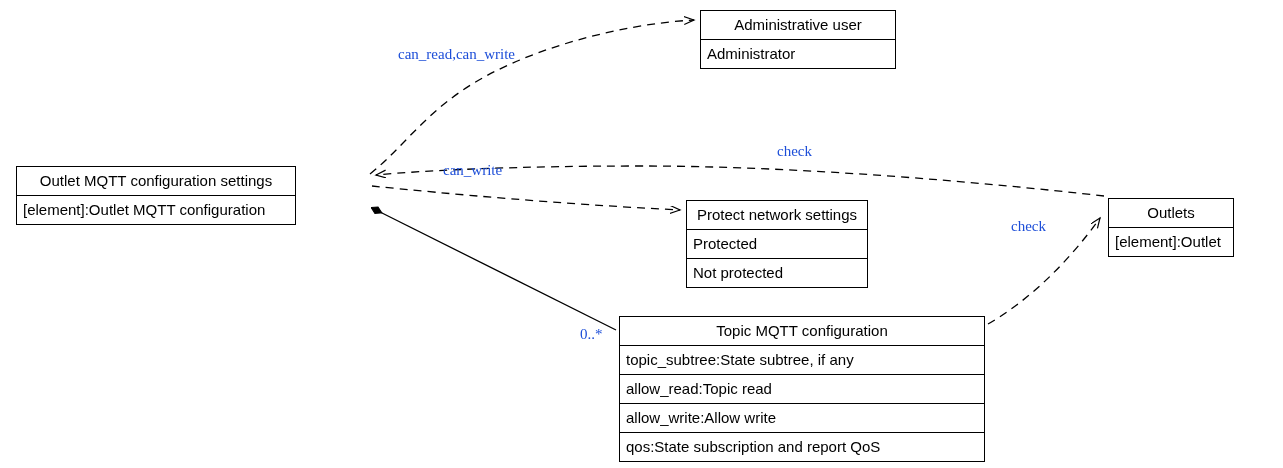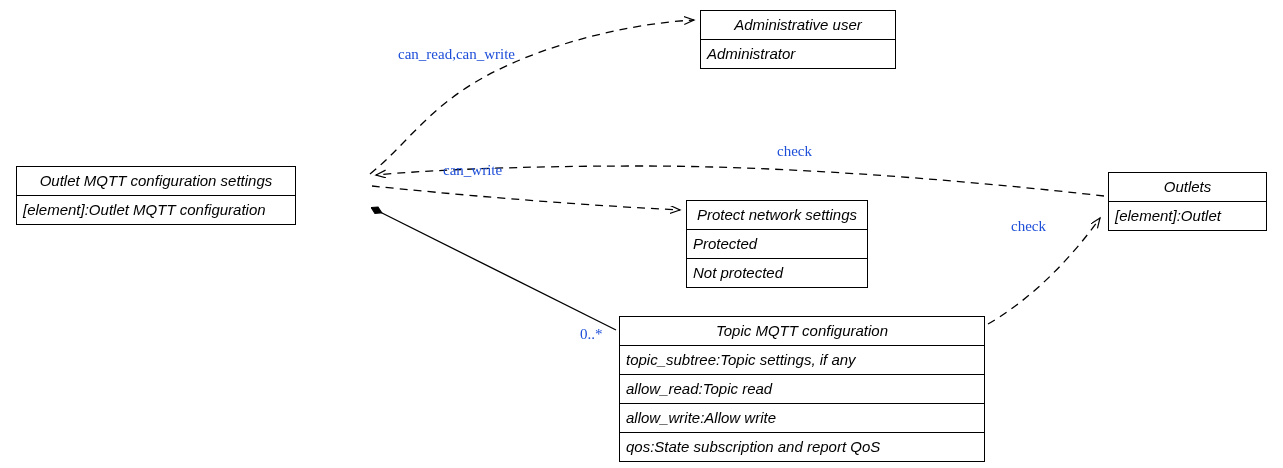--- a/index.html
+++ b/index.html
@@ -22,21 +22,20 @@
     box-sizing: border-box;
   }
   .uml-row {
     border-bottom: 1px solid #000000;
     box-sizing: border-box;
     font-size: 15px;
     color: #000000;
     line-height: 1;
     padding: 6px 6px 7px 6px;
     white-space: nowrap;
-    font-style: italic;
   }
   .uml-row:last-child {
     border-bottom: none;
   }
   .uml-row.center {
     text-align: center;
   }
   .uml-row.left {
     text-align: left;
   }
@@ -94,28 +93,28 @@
     <div class="uml-row center">Outlet MQTT configuration settings</div>
     <div class="uml-row left">[element]:Outlet MQTT configuration</div>
   </div>
 
   <div class="uml-box" style="left:686px; top:200px; width:182px;">
     <div class="uml-row center">Protect network settings</div>
     <div class="uml-row left">Protected</div>
     <div class="uml-row left">Not protected</div>
   </div>
 
-  <div class="uml-box" style="left:1108px; top:172px; width:159px;">
+  <div class="uml-box" style="left:1108px; top:198px; width:126px;">
     <div class="uml-row center">Outlets</div>
     <div class="uml-row left">[element]:Outlet</div>
   </div>
 
   <div class="uml-box" style="left:619px; top:316px; width:366px;">
     <div class="uml-row center">Topic MQTT configuration</div>
-    <div class="uml-row left">topic_subtree:Topic settings, if any</div>
+    <div class="uml-row left">topic_subtree:State subtree, if any</div>
     <div class="uml-row left">allow_read:Topic read</div>
     <div class="uml-row left">allow_write:Allow write</div>
     <div class="uml-row left">qos:State subscription and report QoS</div>
   </div>
 
   <div class="edge-label" style="left:398px; top:46px;">can_read,can_write</div>
   <div class="edge-label" style="left:777px; top:143px;">check</div>
   <div class="edge-label" style="left:443px; top:162px;">can_write</div>
   <div class="edge-label" style="left:1011px; top:218px;">check</div>
   <div class="edge-label" style="left:580px; top:326px;">0..*</div>

